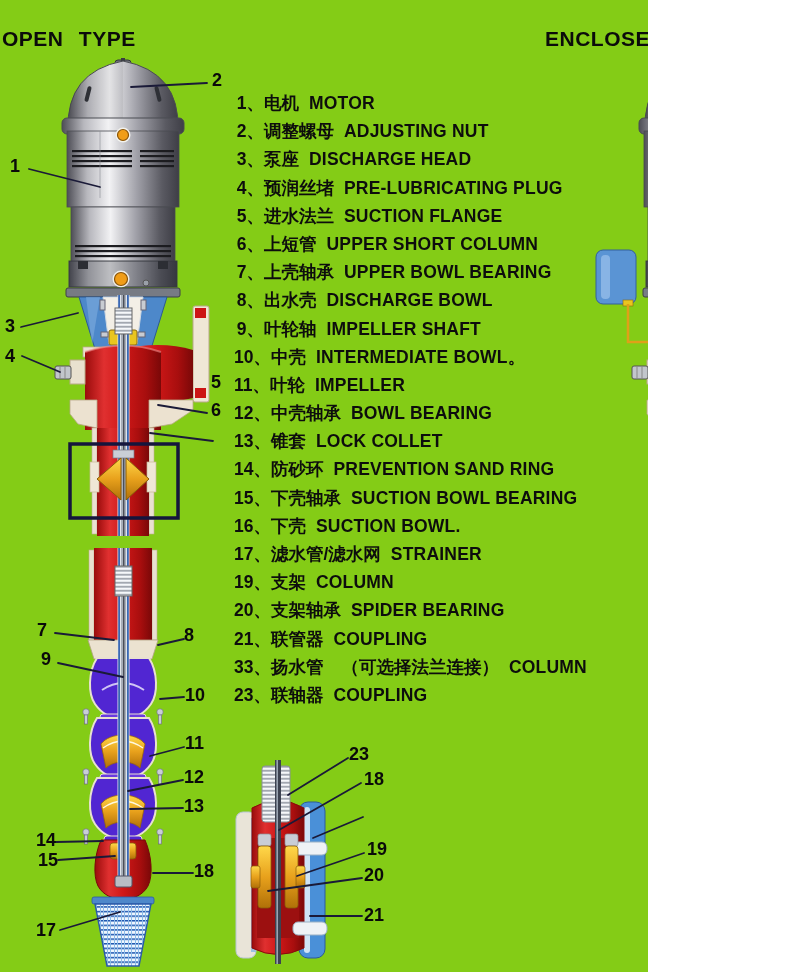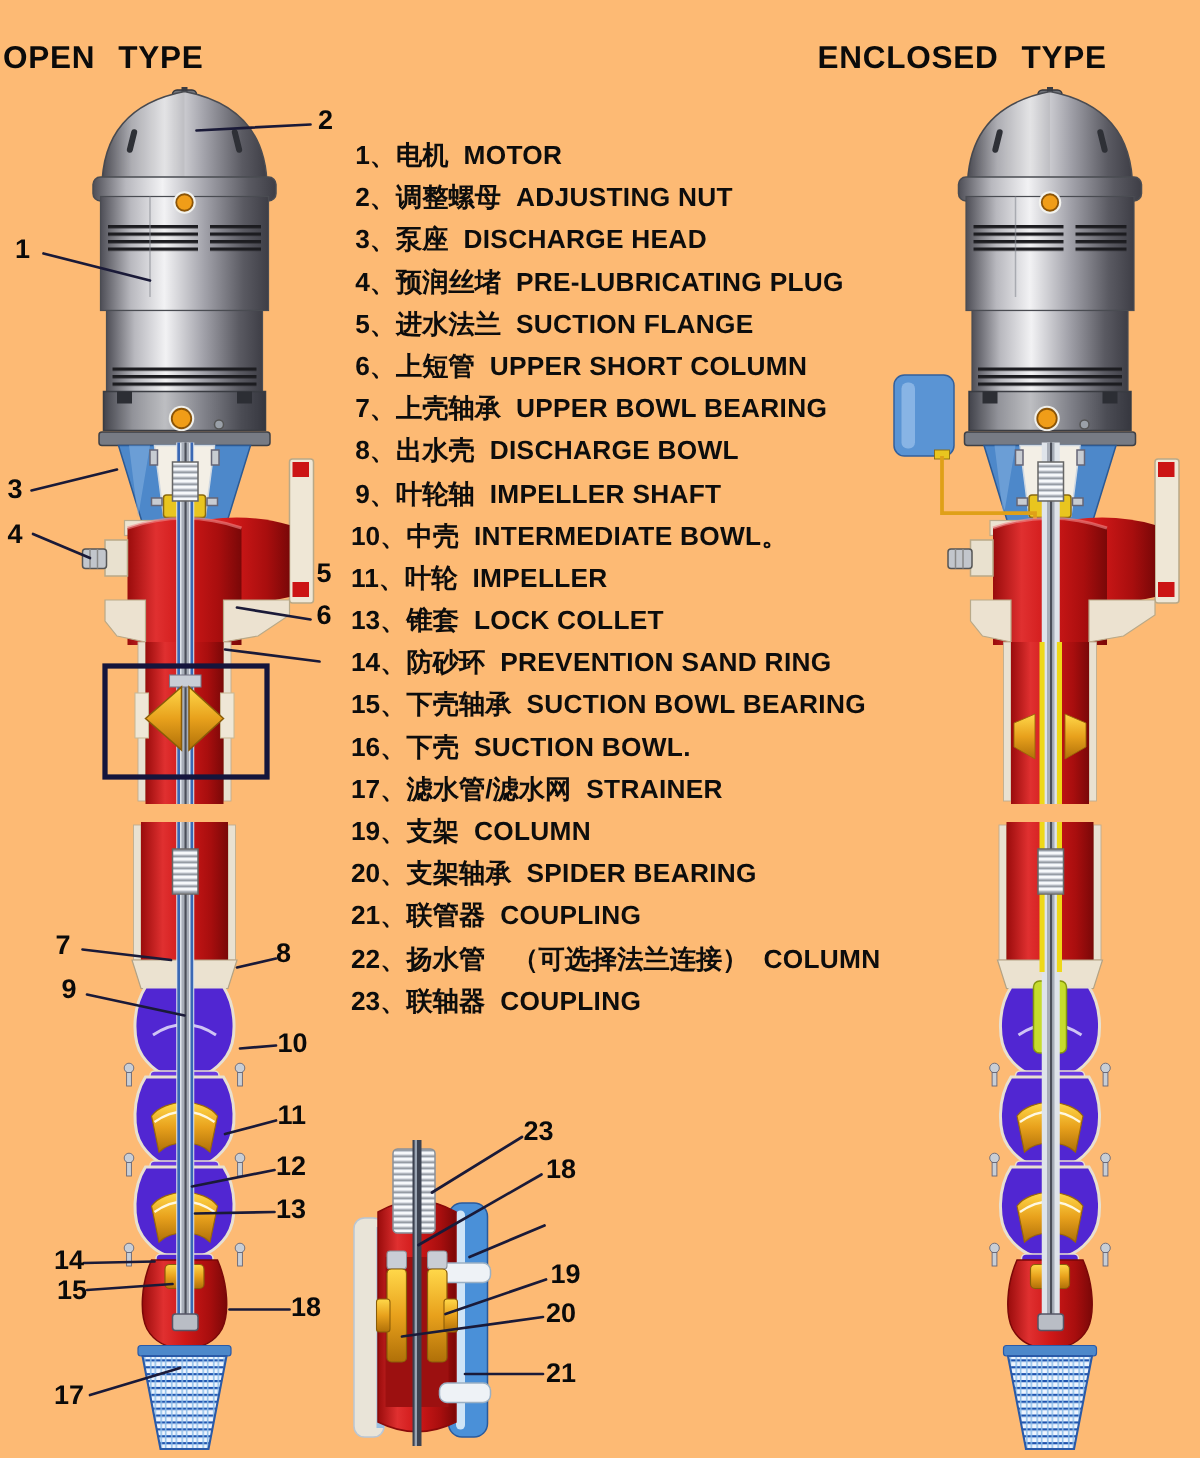--- a/index.html
+++ b/index.html
@@ -1,17 +1,17 @@
 <!DOCTYPE html>
 <html><head>
 <meta charset="utf-8">
 <style>
   html,body{margin:0;padding:0;background:#ffffff;}
   .stage{
-    position:relative;width:800px;height:972px;background:#fdba74;
+    position:relative;width:648px;height:972px;background:#84cc16;
     overflow:hidden;font-family:"Liberation Sans",sans-serif;
   }
   .art,.overlay{position:absolute;left:0;top:0;}
   .overlay{pointer-events:none;}
   .hdr{
     position:absolute;top:27px;font-weight:bold;font-size:21px;
     letter-spacing:0.5px;word-spacing:9px;color:#0b0b0b;white-space:nowrap;
   }
   .hdr-left{left:2px;}
   .hdr-right{left:545px;}
@@ -344,20 +344,25 @@
         <span class="pnum">10、</span>
         <span class="pcn">中壳</span>
         <span class="pen">INTERMEDIATE BOWL。</span>
       </div>
       <div class="prow">
         <span class="pnum">11、</span>
         <span class="pcn">叶轮</span>
         <span class="pen">IMPELLER</span>
       </div>
       <div class="prow">
+        <span class="pnum">12、</span>
+        <span class="pcn">中壳轴承</span>
+        <span class="pen">BOWL BEARING</span>
+      </div>
+      <div class="prow">
         <span class="pnum">13、</span>
         <span class="pcn">锥套</span>
         <span class="pen">LOCK COLLET</span>
       </div>
       <div class="prow">
         <span class="pnum">14、</span>
         <span class="pcn">防砂环</span>
         <span class="pen">PREVENTION SAND RING</span>
       </div>
       <div class="prow">
@@ -384,21 +389,21 @@
         <span class="pnum">20、</span>
         <span class="pcn">支架轴承</span>
         <span class="pen">SPIDER BEARING</span>
       </div>
       <div class="prow">
         <span class="pnum">21、</span>
         <span class="pcn">联管器</span>
         <span class="pen">COUPLING</span>
       </div>
       <div class="prow">
-        <span class="pnum">22、</span>
+        <span class="pnum">33、</span>
         <span class="pcn">扬水管</span>
         <span class="pnote">（可选择法兰连接）</span>
         <span class="pen">COLUMN</span>
       </div>
       <div class="prow">
         <span class="pnum">23、</span>
         <span class="pcn">联轴器</span>
         <span class="pen">COUPLING</span>
       </div>
     </div>

